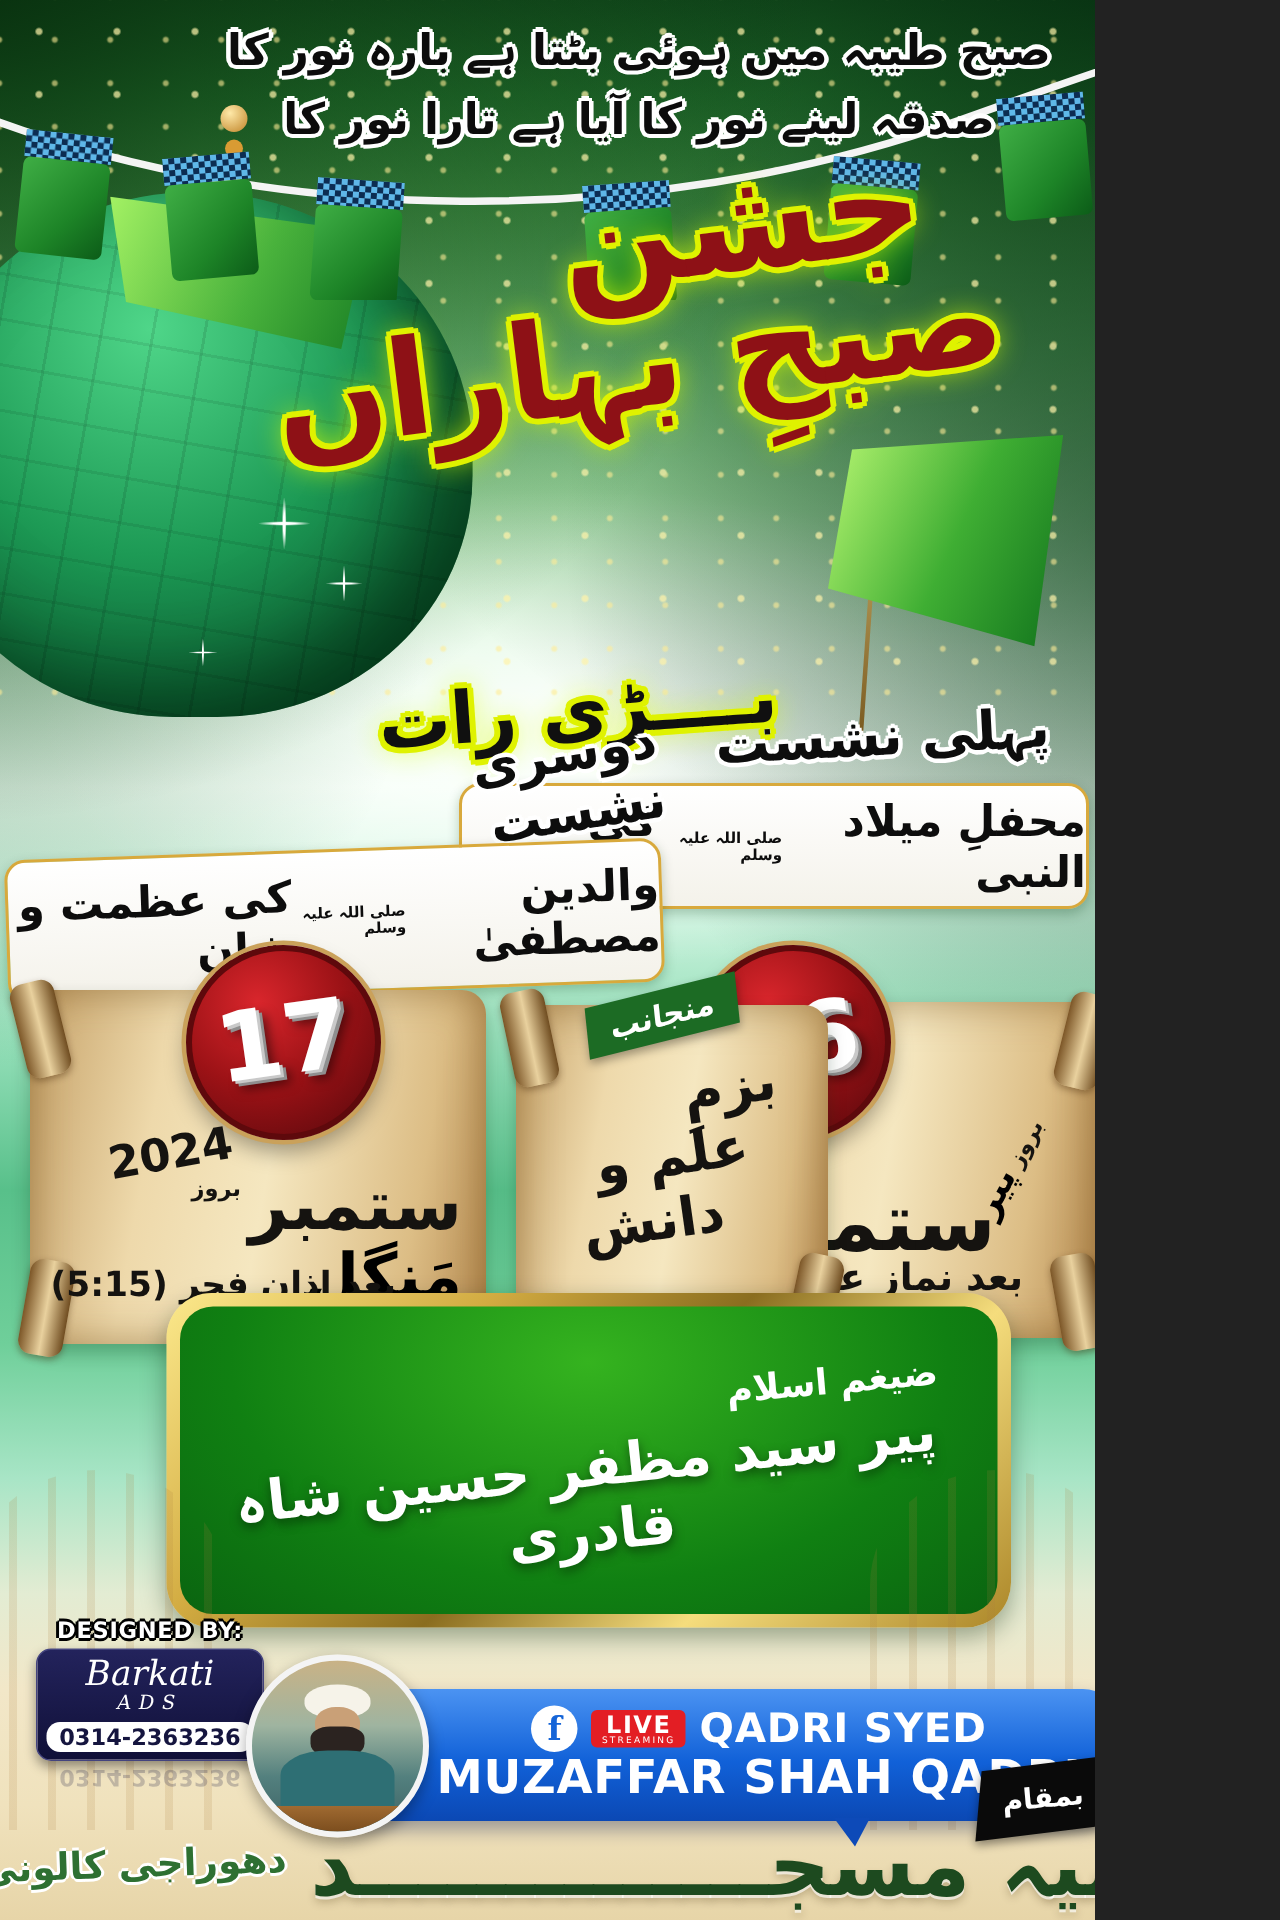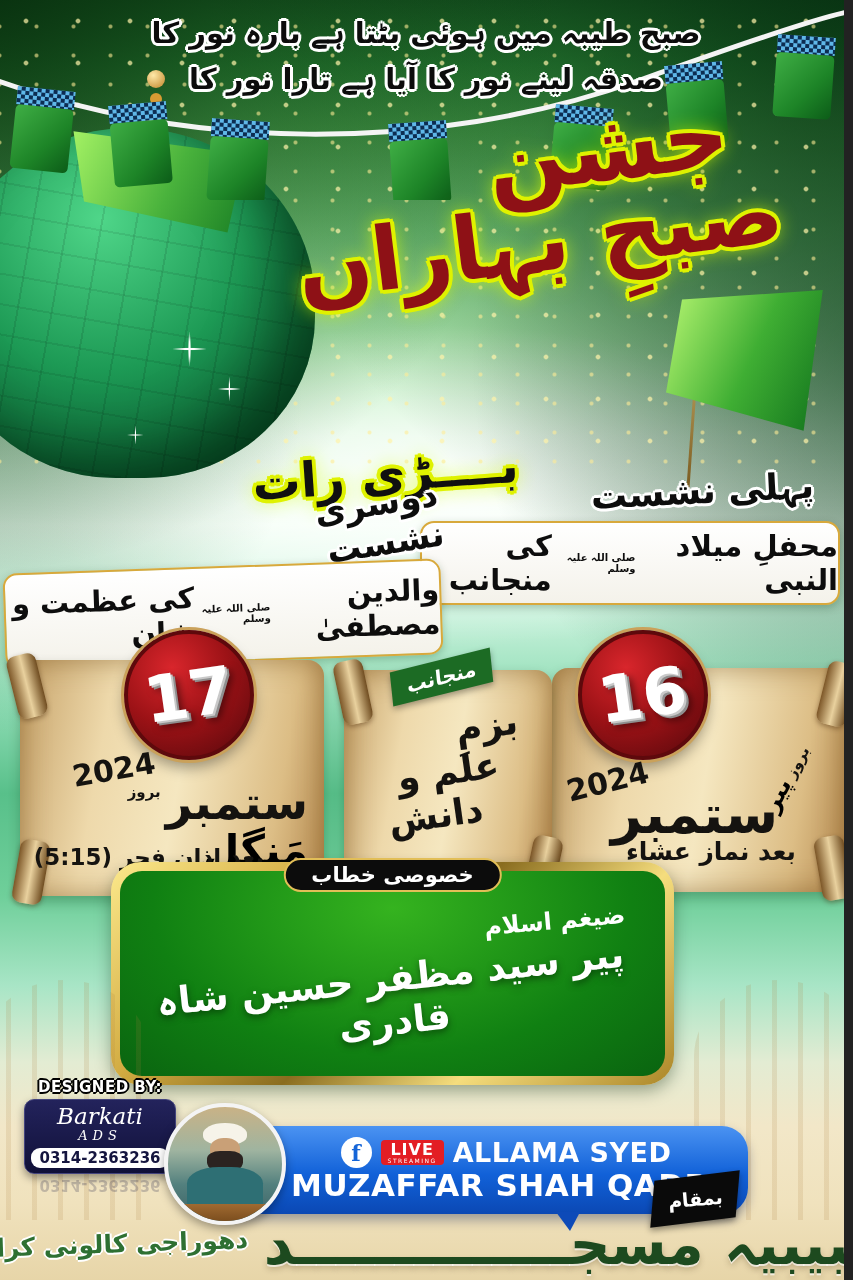--- a/index.html
+++ b/index.html
@@ -1,16 +1,16 @@
 <!DOCTYPE html>
 <html lang="ur"><head>
 <meta charset="utf-8">
 <style>
   html,body{margin:0;padding:0;background:#222;}
-  .poster{position:relative;width:844px;height:1280px;overflow:hidden;
+  .poster{position:relative;width:730px;height:1280px;overflow:hidden;
     font-family:"DejaVu Sans",sans-serif;
     background:
       radial-gradient(ellipse 70% 18% at 52% 38%, rgba(255,255,255,.85), rgba(255,255,255,0) 70%),
       linear-gradient(180deg,
         #1c6326 0%, #2f8f3a 5%, #4fae52 10%, #79d07e 18%, #a9e7ab 26%,
         #dcf8de 34%, #f2fff4 41%, #c6f1da 48%, #8edcb4 55%, #58c08a 62%,
         #6fcf9a 70%, #a8e5c6 77%, #e3ecd3 83%, #f2e7c8 88%, #f0e2bd 94%, #e7d5a8 100%);
   }
   .vignette{position:absolute;inset:0;pointer-events:none;background:
       radial-gradient(circle at -4% -2%, rgba(6,42,12,.9), rgba(6,42,12,0) 38%),
@@ -272,21 +272,20 @@
     <div style="position:absolute;top:120px;right:16px;" class="rtl">
       <span class="scr-month" style="font-size:46px;">ستمبر</span>
       <span class="scr-prefix" style="position:relative;top:-22px;">بروز</span>
       <span style="font-size:42px;font-weight:bold;">مَنگل</span>
     </div>
     <div class="scr-time rtl" style="bottom:26px;right:60px;font-size:23px;">بعد اذانِ فجر (5:15)</div>
   </div>
 
   <div class="gold-frame">
     <div class="green-inner">
-      <div class="speaker-badge rtl">خصوصی خطاب</div>
       <div class="honorific rtl">ضیغم اسلام</div>
       <div class="speaker-name rtl">پیر سید مظفر حسین شاہ قادری</div>
     </div>
   </div>
 
   <div class="arch" style="left:-20px;"></div>
   <div class="arch" style="right:-20px;"></div>
 
   <div class="designer">
     <div class="designer-label">DESIGNED BY:</div>
@@ -298,21 +297,21 @@
     <div class="designer-reflect">0314-2363236</div>
   </div>
 
   <div class="live-bar">
     <div class="live-row">
       <div class="fb-circle">f</div>
       <div class="live-badge">
         <div class="live-word">LIVE</div>
         <div class="streaming-word">STREAMING</div>
       </div>
-      <div class="live-name1">ALLAMA SYED</div>
+      <div class="live-name1">QADRI SYED</div>
     </div>
     <div class="live-name2">MUZAFFAR SHAH QADRI</div>
   </div>
 
   <div class="avatar">
     <div class="av-turban"></div>
     <div class="av-face"></div>
     <div class="av-beard"></div>
     <div class="av-body"></div>
     <div class="av-desk"></div>

